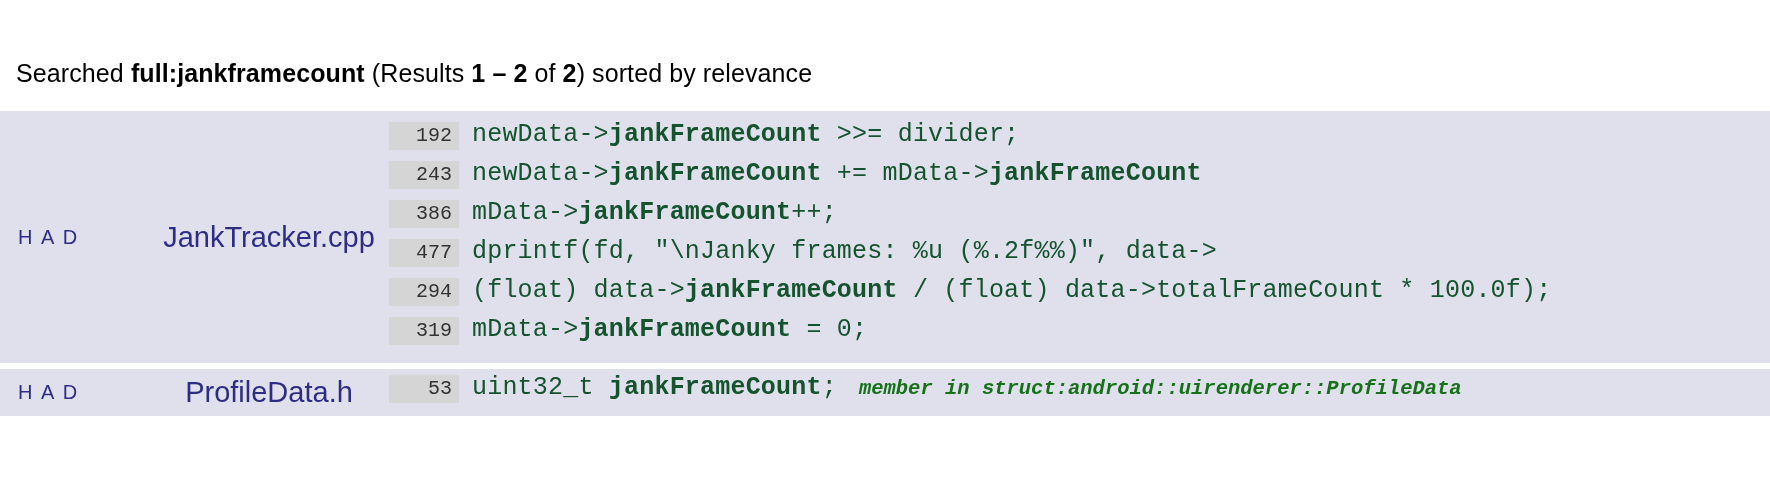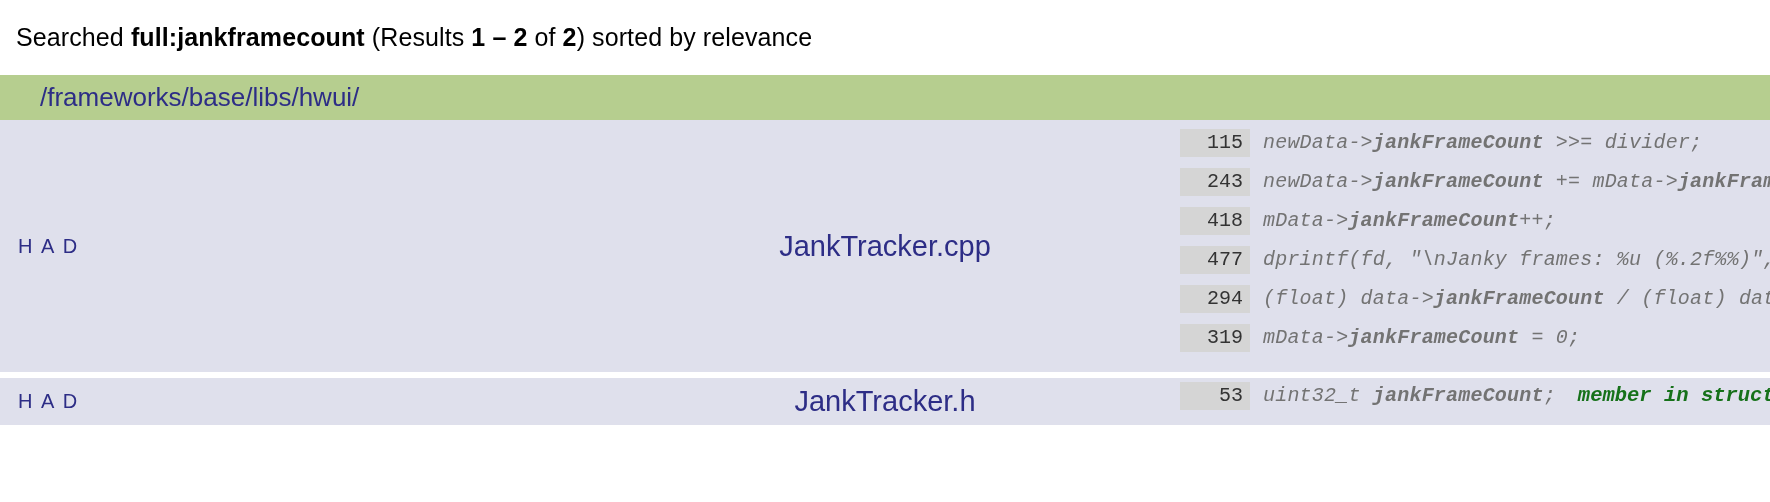--- a/index.html
+++ b/index.html
@@ -17,20 +17,21 @@
   }
 
   
   .search-summary {
     font-size: 25px;
     line-height: 30px;
     color: #000;
     padding: 22px 0 0 16px;
     white-space: nowrap;
     letter-spacing: 0.1px;
+    margin-top: 36px;
   }
   .search-summary .strong {
     font-weight: bold;
   }
 
   
   .results {
     margin-top: 23px;
     width: 1770px;
     border-collapse: collapse;
@@ -108,24 +109,23 @@
     color: #333333;
     font-family: "Liberation Mono", monospace;
     font-size: 20px;
   }
   .lineno-link {
     color: #333333;
     text-decoration: none;
   }
   .code {
     font-family: "Liberation Mono", monospace;
-    font-size: 20px;
-    color: #737373;
+    font-size: 25px;
+    color: #14532d;
     letter-spacing: 0.2px;
-    font-style: italic;
   }
   .code b { font-weight: bold; }
   .annot {
     font-family: "Liberation Mono", monospace;
     font-size: 20.5px;
     font-weight: bold;
     font-style: italic;
     color: #16711a;
     padding-left: 22px;
   }
@@ -138,46 +138,43 @@
 </head>
 <body>
 
 <div class="search-summary">
   <span>Searched </span><span class="strong">full:jankframecount</span><span> (Results </span><span class="strong">1 – 2</span><span> of </span><span class="strong">2</span><span>) sorted by relevance</span>
 </div>
 
 <table class="results">
   <tbody>
 
-    <tr class="dir-bar">
-      <td colspan="3" class="dir-path">/frameworks/base/libs/hwui/</td>
-    </tr>
 
     <tr class="file-row">
       <td class="cell-links">
         <a class="link-had" href="#">H A D</a>
       </td>
       <td class="cell-filename">
         <a class="filename-link" href="#">JankTracker.cpp</a>
       </td>
       <td class="cell-snippets">
         <div class="cpp-block">
 
           <div class="snippet-line">
-            <span class="lineno"><a class="lineno-link" href="#">115</a></span>
+            <span class="lineno"><a class="lineno-link" href="#">192</a></span>
             <span class="code"><span>newData-&gt;</span><b>jankFrameCount</b><span> &gt;&gt;= divider;</span></span>
           </div>
 
           <div class="snippet-line">
             <span class="lineno"><a class="lineno-link" href="#">243</a></span>
             <span class="code"><span>newData-&gt;</span><b>jankFrameCount</b><span> += mData-&gt;</span><b>jankFrameCount</b></span>
           </div>
 
           <div class="snippet-line">
-            <span class="lineno"><a class="lineno-link" href="#">418</a></span>
+            <span class="lineno"><a class="lineno-link" href="#">386</a></span>
             <span class="code"><span>mData-&gt;</span><b>jankFrameCount</b><span>++;</span></span>
           </div>
 
           <div class="snippet-line">
             <span class="lineno"><a class="lineno-link" href="#">477</a></span>
             <span class="code"><span>dprintf(fd, "\nJanky frames: %u (%.2f%%)", data-&gt;</span></span>
           </div>
 
           <div class="snippet-line">
             <span class="lineno"><a class="lineno-link" href="#">294</a></span>
@@ -195,21 +192,21 @@
 
     <tr class="row-gap">
       <td colspan="3"></td>
     </tr>
 
     <tr class="file-row row-h">
       <td class="cell-links">
         <a class="link-had" href="#">H A D</a>
       </td>
       <td class="cell-filename">
-        <a class="filename-link" href="#">JankTracker.h</a>
+        <a class="filename-link" href="#">ProfileData.h</a>
       </td>
       <td class="cell-snippets">
         <div class="h-block">
           <div class="snippet-line">
             <span class="lineno"><a class="lineno-link" href="#">53</a></span>
             <span class="code"><span>uint32_t </span><b>jankFrameCount</b><span>;</span></span>
             <span class="annot">member in struct:android::uirenderer::ProfileData</span>
           </div>
         </div>
       </td>

